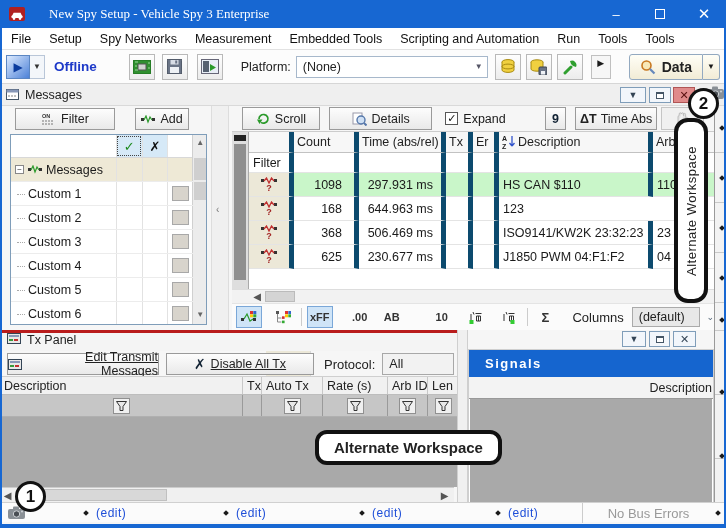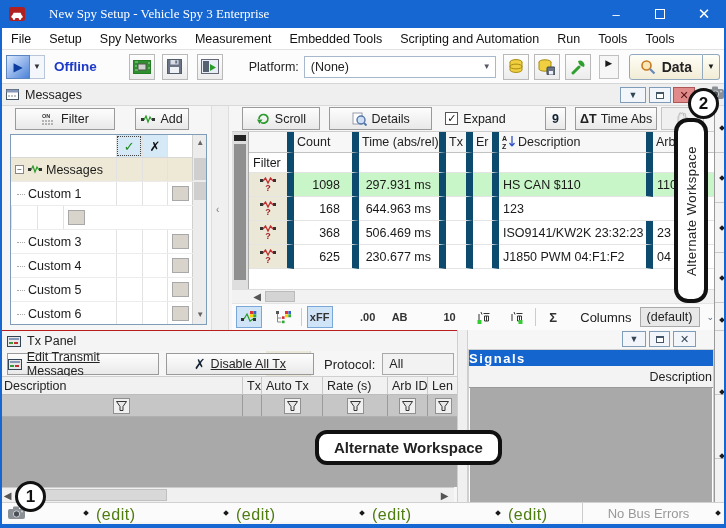--- a/index.html
+++ b/index.html
@@ -18,21 +18,21 @@
   .maxbox{width:10px;height:10px;border:1px solid #fff;}
   
   .menubar{left:-2px;top:28px;width:726px;height:22px;background:#fff;border-bottom:1px solid #e2e2e2;display:flex;align-items:center;padding-left:2px;}
   .menubar span{padding:3px 9px;font-size:12.5px;color:#111;}
   
   .toolbar{left:-2px;top:50px;width:726px;height:34px;background:#fcfcfc;border-bottom:1px solid #d6d6d6;display:flex;align-items:center;}
   .playbtn{width:24px;height:24px;margin-left:6px;border:1px solid #5b86c2;background:linear-gradient(135deg,#dceafe,#4d82d8);display:flex;align-items:center;justify-content:center;color:#0b3c9e;font-size:12px;}
   .playdrop{width:15px;height:24px;border:1px solid #b9c6d8;border-left:none;background:#f3f6fa;display:flex;align-items:center;justify-content:center;font-size:8px;color:#333;}
   .offline{margin-left:9px;font-weight:bold;font-size:13.5px;color:#1d39c8;}
   .tbtn{width:26px;height:26px;border:1px solid #b9b9b9;background:linear-gradient(#fefefe,#ececec);display:flex;align-items:center;justify-content:center;}
-  .platlabel{margin-left:26px;font-size:12.5px;color:#222;}
+  .platlabel{margin-left:18px;font-size:12.5px;color:#222;}
   .combo{height:22px;border:1px solid #a7b8cb;background:#fff;display:flex;align-items:center;padding-left:6px;position:relative;font-size:12.5px;color:#222;}
   .combo .carr{position:absolute;right:4px;font-size:8px;color:#556;}
   .databtn{height:26px;border:1px solid #93a9c0;border-radius:3px 0 0 3px;background:linear-gradient(#fffef6,#f2ecd6);display:flex;align-items:center;padding:0 10px;font-weight:bold;font-size:14px;color:#222;}
   .datadrop{width:17px;height:26px;border:1px solid #93a9c0;border-left:none;border-radius:0 3px 3px 0;background:linear-gradient(#fffef6,#f2ecd6);display:flex;align-items:center;justify-content:center;font-size:8px;}
   
   .msghead{left:-2px;top:84px;width:726px;height:22px;background:#efefef;border-bottom:1px solid #d9d9d9;display:flex;align-items:center;padding-left:6px;}
   .msghead .lbl{margin-left:6px;font-size:12.5px;color:#222;}
   .minibtn{height:16px;border:1px solid #7f9db9;background:#f2f6fb;display:flex;align-items:center;justify-content:center;font-size:9px;color:#345;}
   .panelbox{width:8px;height:7px;border:1px solid #456;border-top:2px solid #456;background:#fff;}
   
@@ -61,68 +61,68 @@
   
   .mtable{left:230px;top:131px;width:482px;height:158px;background:#fff;border-top:1px solid #ccc;}
   .vstrip{position:absolute;left:0;top:0;width:17px;height:158px;background:#dedede;border-right:1px solid #aaa;}
   .vstrip .mark{position:absolute;left:2px;top:3px;width:12px;height:6px;background:#222;}
   .vstrip .thumb{position:absolute;left:2px;top:12px;width:12px;height:136px;background:#8f8f8f;}
   .mgrid{position:absolute;left:17px;top:0;right:0;height:158px;}
   .mrow{display:flex;height:24px;}
   .mhead{height:21px;background:#f7f7f7;}
   .mhead .mc{border-bottom:1px solid #c2c2c2;font-size:12.5px;color:#222;display:flex;align-items:center;padding:0 3px;}
   .mfilter{height:20px;}
-  .mc{border-right:7px solid #0c4a6e;border-bottom:1px solid #e4e4e4;display:flex;align-items:center;overflow:hidden;white-space:nowrap;font-size:12.5px;}
+  .mc{border-right:5px solid #0c4a6e;border-bottom:1px solid #e4e4e4;display:flex;align-items:center;overflow:hidden;white-space:nowrap;font-size:12.5px;}
   .c-icon{width:45px;justify-content:center;background:#ece8d8;}
   .c-count{width:65px;justify-content:flex-end;padding-right:12px;}
   .c-time{width:87px;justify-content:flex-end;padding-right:8px;}
   .c-tx{width:27px;}
   .c-er{width:26px;}
   .c-desc{width:154px;padding-left:4px;}
   .c-arb{flex:1;padding-left:4px;border-right:none;}
   .rowsel .mc{background:#c9f6c9;}
   .rowsel .c-icon{background:#ece8d8;}
   .beigecont{position:absolute;left:17px;top:161px;width:45px;height:110px;background:#ece8d8;border-right:1px solid #d8d8d8;}
   .mhscroll{left:230px;top:289px;width:482px;height:14px;background:#f2f2f2;border-top:1px solid #ddd;}
   .mhscroll .larr{position:absolute;left:18px;top:0;width:14px;height:13px;color:#555;font-size:10px;display:flex;align-items:center;justify-content:center;}
   .mhscroll .hthumb{position:absolute;left:33px;top:1px;width:30px;height:11px;background:#d4d4d4;border:1px solid #bbb;}
   
   .fmtbar{left:230px;top:303px;width:482px;height:27px;background:#fbfbfb;border-top:1px solid #e4e4e4;display:flex;align-items:center;}
   .fbtn{height:22px;min-width:26px;display:flex;align-items:center;justify-content:center;border:1px solid transparent;font-size:11px;font-weight:bold;color:#333;padding:0 4px;}
   .factive{background:#cfe4f7;border:1px solid #7aa7d8;}
   .fsep{width:1px;height:18px;background:#ccc;margin:0 5px;}
   .colslbl{font-size:13px;color:#222;margin:0 8px 0 14px;font-weight:normal;}
   
-  .txhead{left:-2px;top:330px;width:460px;height:21px;background:#f4f4f4;border-top:1px solid #b91c1c;display:flex;align-items:center;padding-left:7px;gap:6px;font-size:12.5px;color:#222;}
-  .txbtns{left:0px;top:352px;width:458px;height:24px;display:flex;align-items:center;}
+  .txhead{left:-2px;top:330px;width:460px;height:21px;background:#f4f4f4;border-top:3px solid #b91c1c;display:flex;align-items:flex-start;padding-left:7px;gap:6px;font-size:12.5px;color:#222;}
+  .txbtns{left:0px;top:352px;width:458px;height:24px;display:flex;align-items:center;text-align:right;}
   .ulbl{text-decoration:underline;}
   .txtable{left:-2px;top:376px;width:458px;height:126px;}
   .txhrow{display:flex;height:19px;background:#f1f1f1;border-top:1px solid #cfcfcf;border-bottom:1px solid #bdbdbd;}
   .txc{border-right:1px solid #c8c8c8;display:flex;align-items:center;padding-left:4px;font-size:12.5px;color:#222;overflow:hidden;white-space:nowrap;}
   .txfrow{display:flex;height:22px;background:#c6c6c6;border-bottom:1px solid #b0b0b0;}
   .txfrow .txc{justify-content:center;padding-left:0;}
   .funnelbtn{width:17px;height:16px;border:1px solid #909090;background:#f0f0f0;display:flex;align-items:center;justify-content:center;}
   .txgray{height:70px;background:#a9a9a9;border-right:1px solid #888;}
   .txhscroll{left:-2px;top:487px;width:454px;height:15px;background:#f0f0f0;border-top:1px solid #ccc;}
   .txhscroll .arr{position:absolute;top:1px;width:13px;height:12px;color:#555;font-size:10px;display:flex;align-items:center;justify-content:center;}
   .txhscroll .hthumb{position:absolute;left:33px;top:1px;width:134px;height:12px;background:#d8d8d8;border:1px solid #c0c0c0;}
   
   .sigbtns{left:620px;top:331px;height:17px;display:flex;gap:3px;}
   .sigpanel{left:466px;top:349px;width:246px;height:163px;background:#fff;border:1px solid #cfcfcf;}
-  .sigtitle{height:16px;background:#1565cf;color:#fff;font-weight:bold;font-size:13px;letter-spacing:1.5px;display:flex;align-items:center;padding-left:0;}
+  .sigtitle{height:27px;background:#1565cf;color:#fff;font-weight:bold;font-size:13px;letter-spacing:1.5px;display:flex;align-items:center;padding-left:16px;}
   .sigcolh{height:22px;background:#f3f3f3;border-bottom:1px solid #999;display:flex;align-items:center;justify-content:flex-end;padding-right:1px;font-size:12.5px;color:#222;overflow:hidden;white-space:nowrap;}
   .sigbody{height:119px;background:#a9a9a9;margin:0 1px;}
   
   .dock{left:712px;top:106px;width:16px;height:396px;background:#f3f3f3;border-left:1px solid #9a9a9a;}
   .dockline{position:absolute;left:0;width:15px;border-top:1px solid #c9c9c9;}
   .dockdot{position:absolute;left:5px;width:4px;height:4px;background:#1a1a1a;transform:rotate(45deg);}
   
   .statusbar{left:-2px;top:502px;width:726px;height:20px;background:#fbfbfb;border-top:1px solid #d0d0d0;}
   .sdot{position:absolute;top:8px;width:4px;height:4px;background:#1a1a1a;transform:rotate(45deg);}
-  .sedit{position:absolute;top:3px;font-size:16px;color:#4d7c0f;letter-spacing:0.5px;}
+  .sedit{position:absolute;top:3px;font-size:12px;color:#1d4ed8;letter-spacing:0.5px;}
   .buserr{position:absolute;left:582px;top:0;width:132px;height:20px;border-left:1px solid #ccc;display:flex;align-items:center;justify-content:center;color:#999;font-size:13px;}
   
   .circnum{position:absolute;width:31px;height:31px;border:3px solid #111;border-radius:50%;background:#fff;display:flex;align-items:center;justify-content:center;font-weight:bold;font-size:17px;color:#111;z-index:30;}
   .alttab{position:absolute;left:672px;top:118px;width:34px;height:185px;border:4px solid #111;border-radius:14px;background:#fff;z-index:25;display:flex;align-items:center;justify-content:center;}
   .alttab span{writing-mode:vertical-rl;transform:rotate(180deg);font-size:13px;color:#222;letter-spacing:0.5px;}
   .altbtn{position:absolute;left:313px;top:430px;width:187px;height:35px;border:4px solid #111;border-radius:12px;background:#fff;z-index:25;display:flex;align-items:center;justify-content:center;font-size:15px;font-weight:600;color:#222;}
 </style>
 </head>
 <body>
 
@@ -314,20 +314,23 @@
       <div class="tc"></div>
         <div class="tc"></div>
         <div class="tc3">
           <span class="graybtn"></span>
         </div>
       <div class="vscrollcol">
           <div style="position:absolute;left:1px;top:0;width:12px;height:18px;background:#cfcfcf;"></div>
         </div>
     </div>
     <div class="trow">
+      <div class="tlabel custlabel">
+          <span>Custom 2</span>
+        </div>
       <div class="tc"></div>
         <div class="tc"></div>
         <div class="tc3">
           <span class="graybtn"></span>
         </div>
       <div class="vscrollcol"></div>
     </div>
     <div class="trow">
       <div class="tlabel custlabel">
           <span>Custom 3</span>
@@ -534,21 +537,21 @@
           <rect x="7" y="6.3" width="2.6" height="2.6" fill="#c33"></rect>
           <rect x="7" y="10.6" width="2.6" height="2.6" fill="#3a3"></rect>
           <rect x="10" y="1" width="3" height="3" fill="#d33"></rect>
           <rect x="13.3" y="1" width="3" height="3" fill="#36c"></rect>
           <rect x="10" y="4.3" width="3" height="3" fill="#fc0"></rect>
           <rect x="13.3" y="4.3" width="3" height="3" fill="#3a3"></rect>
         </svg>
     </div>
     <div class="fsep"></div>
     <div class="fbtn factive">xFF</div>
-    <div class="fbtn" style="margin-left:22px;">.00</div>
+    <div class="fbtn" style="margin-left:14px;">.00</div>
     <div class="fbtn" style="margin-left:6px;">AB</div>
     <div class="fbtn" style="margin-left:24px;">10</div>
     <div class="fbtn" style="margin-left:8px;">
       <svg width="13" height="13">
           <path d="M2 3 v7 M4 1 l1 2.5 M6.5 2.5 h6 M7.5 5 h4 v5 h-4 z M9.5 5 v5" stroke="#333" fill="none"></path>
           <rect x="0.5" y="9" width="4" height="4" fill="#3c3"></rect>
         </svg>
     </div>
     <div class="fbtn" style="margin-left:7px;">
       <svg width="13" height="13">

